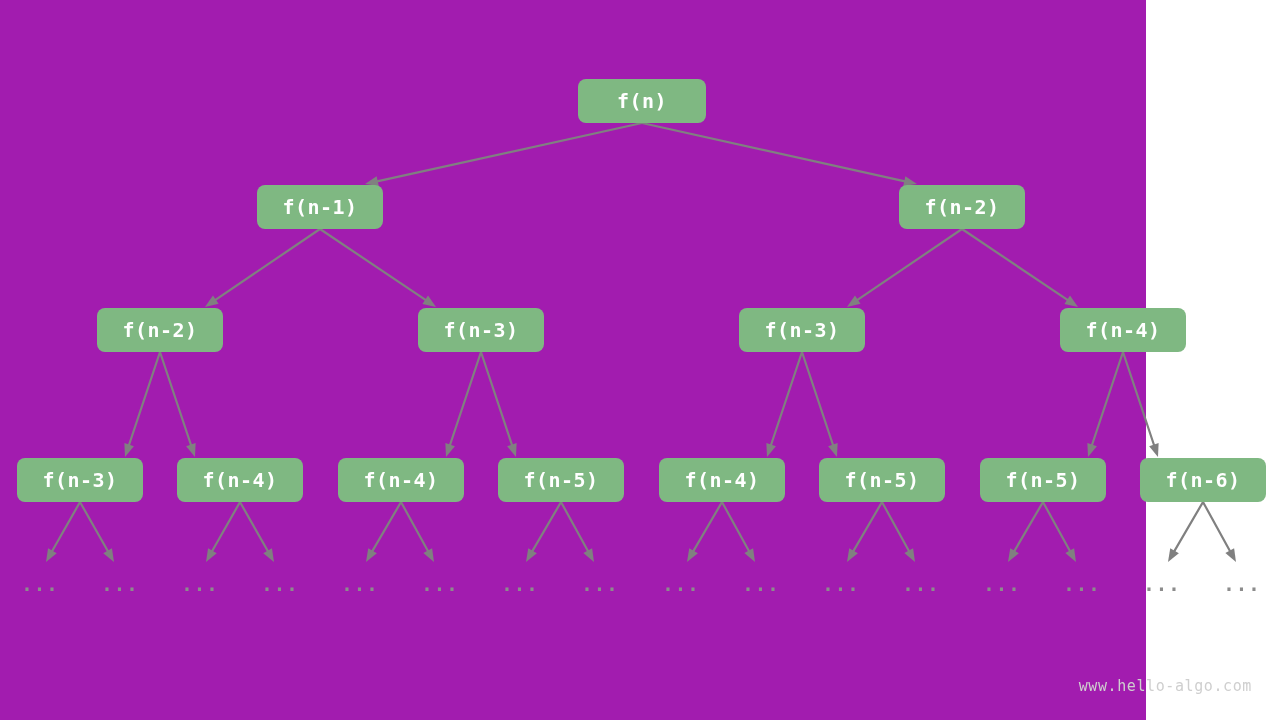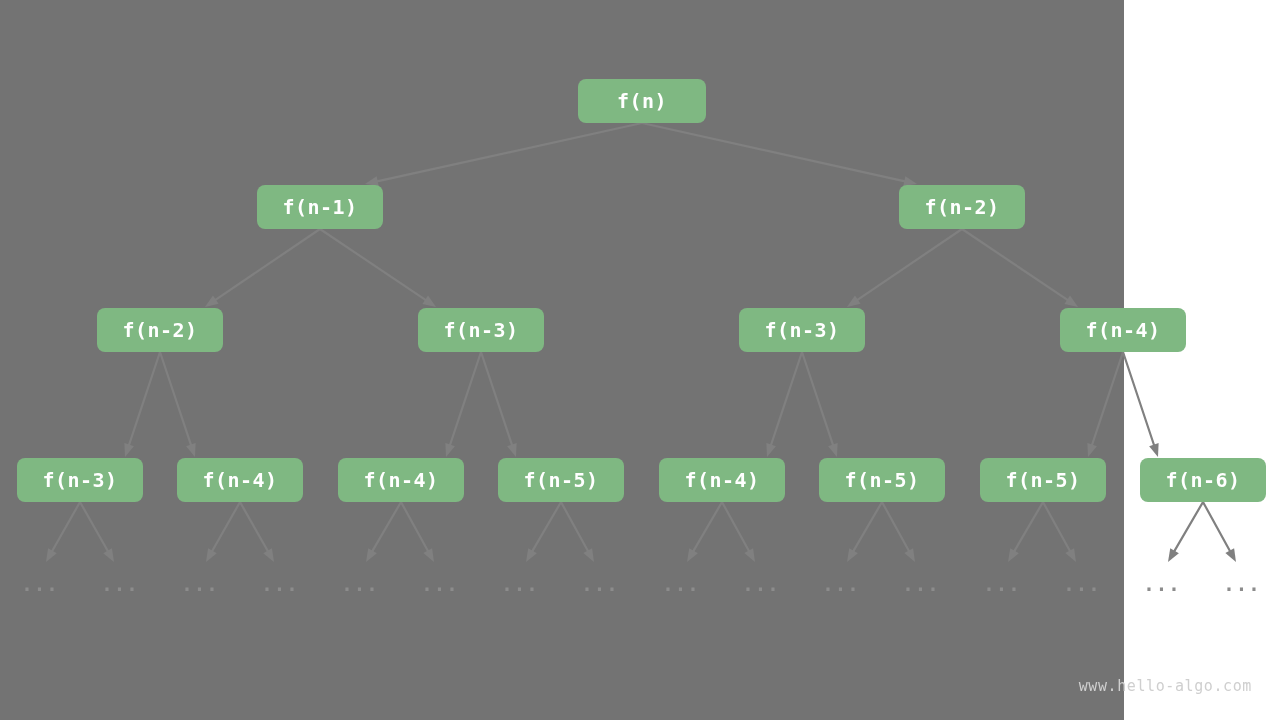--- a/index.html
+++ b/index.html
@@ -10,21 +10,22 @@
   body {
     width: 1280px;
     height: 720px;
     font-family: "DejaVu Sans Mono", monospace;
     overflow: hidden;
   }
   #diagram-root {
     position: relative;
     width: 1124px;
     height: 720px;
-    background: #737373;
+    background: #a21caf;
+    padding-left: 22px;
   }
   svg#tree-svg {
     position: absolute;
     left: 0;
     top: 0;
     width: 1280px;
     height: 720px;
     display: block;
   }
   .node-box {

